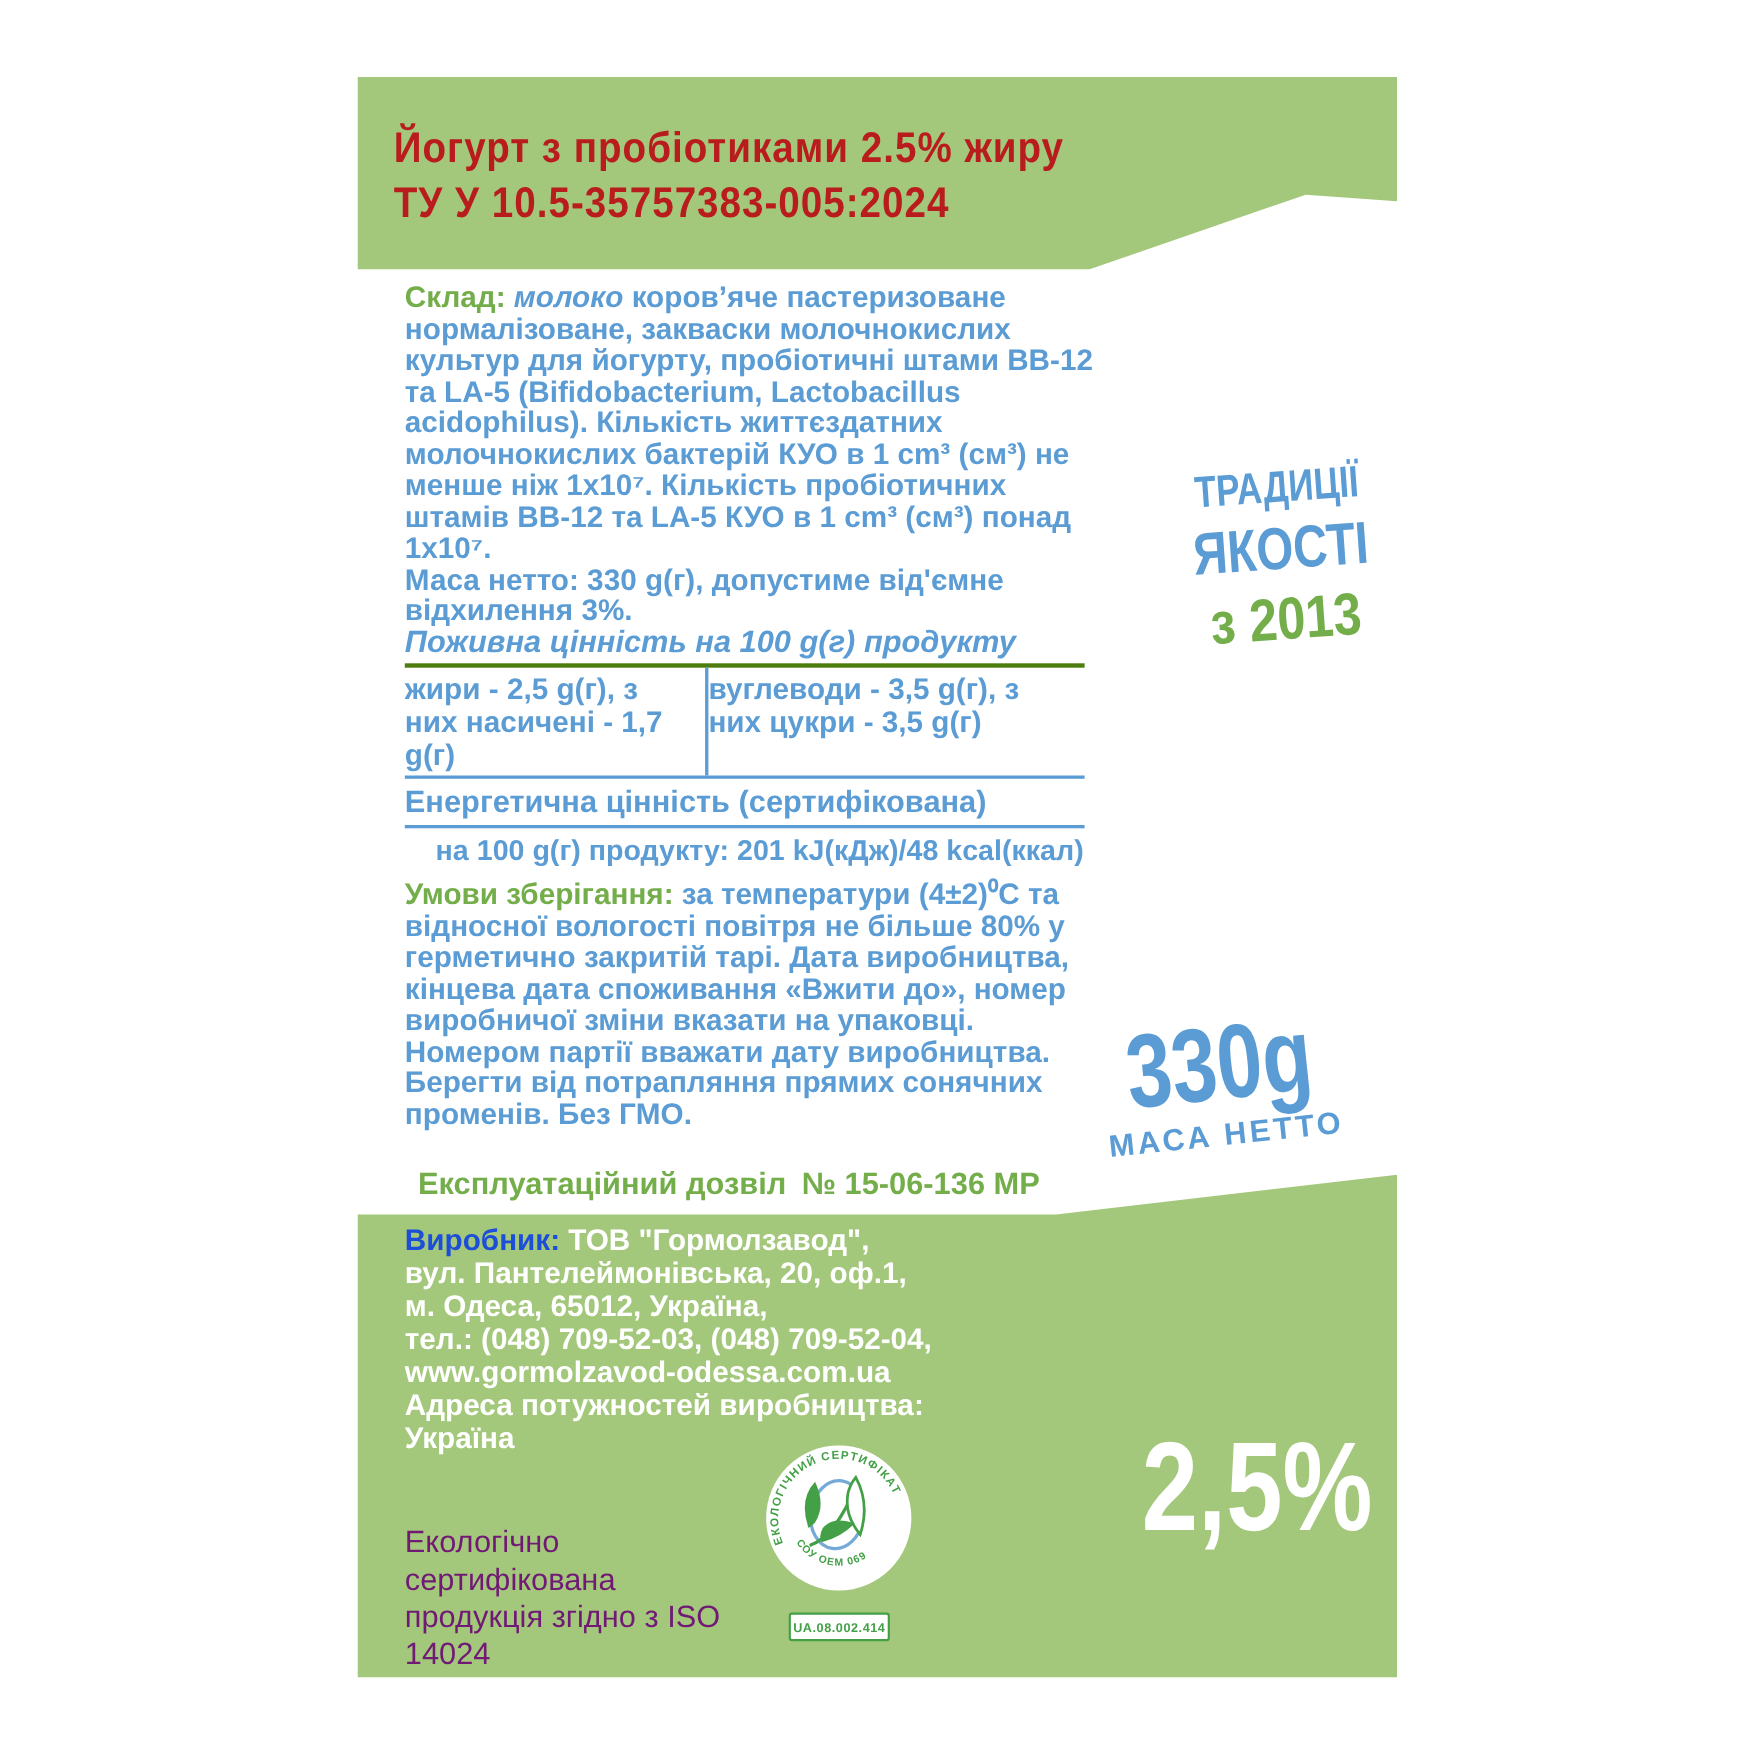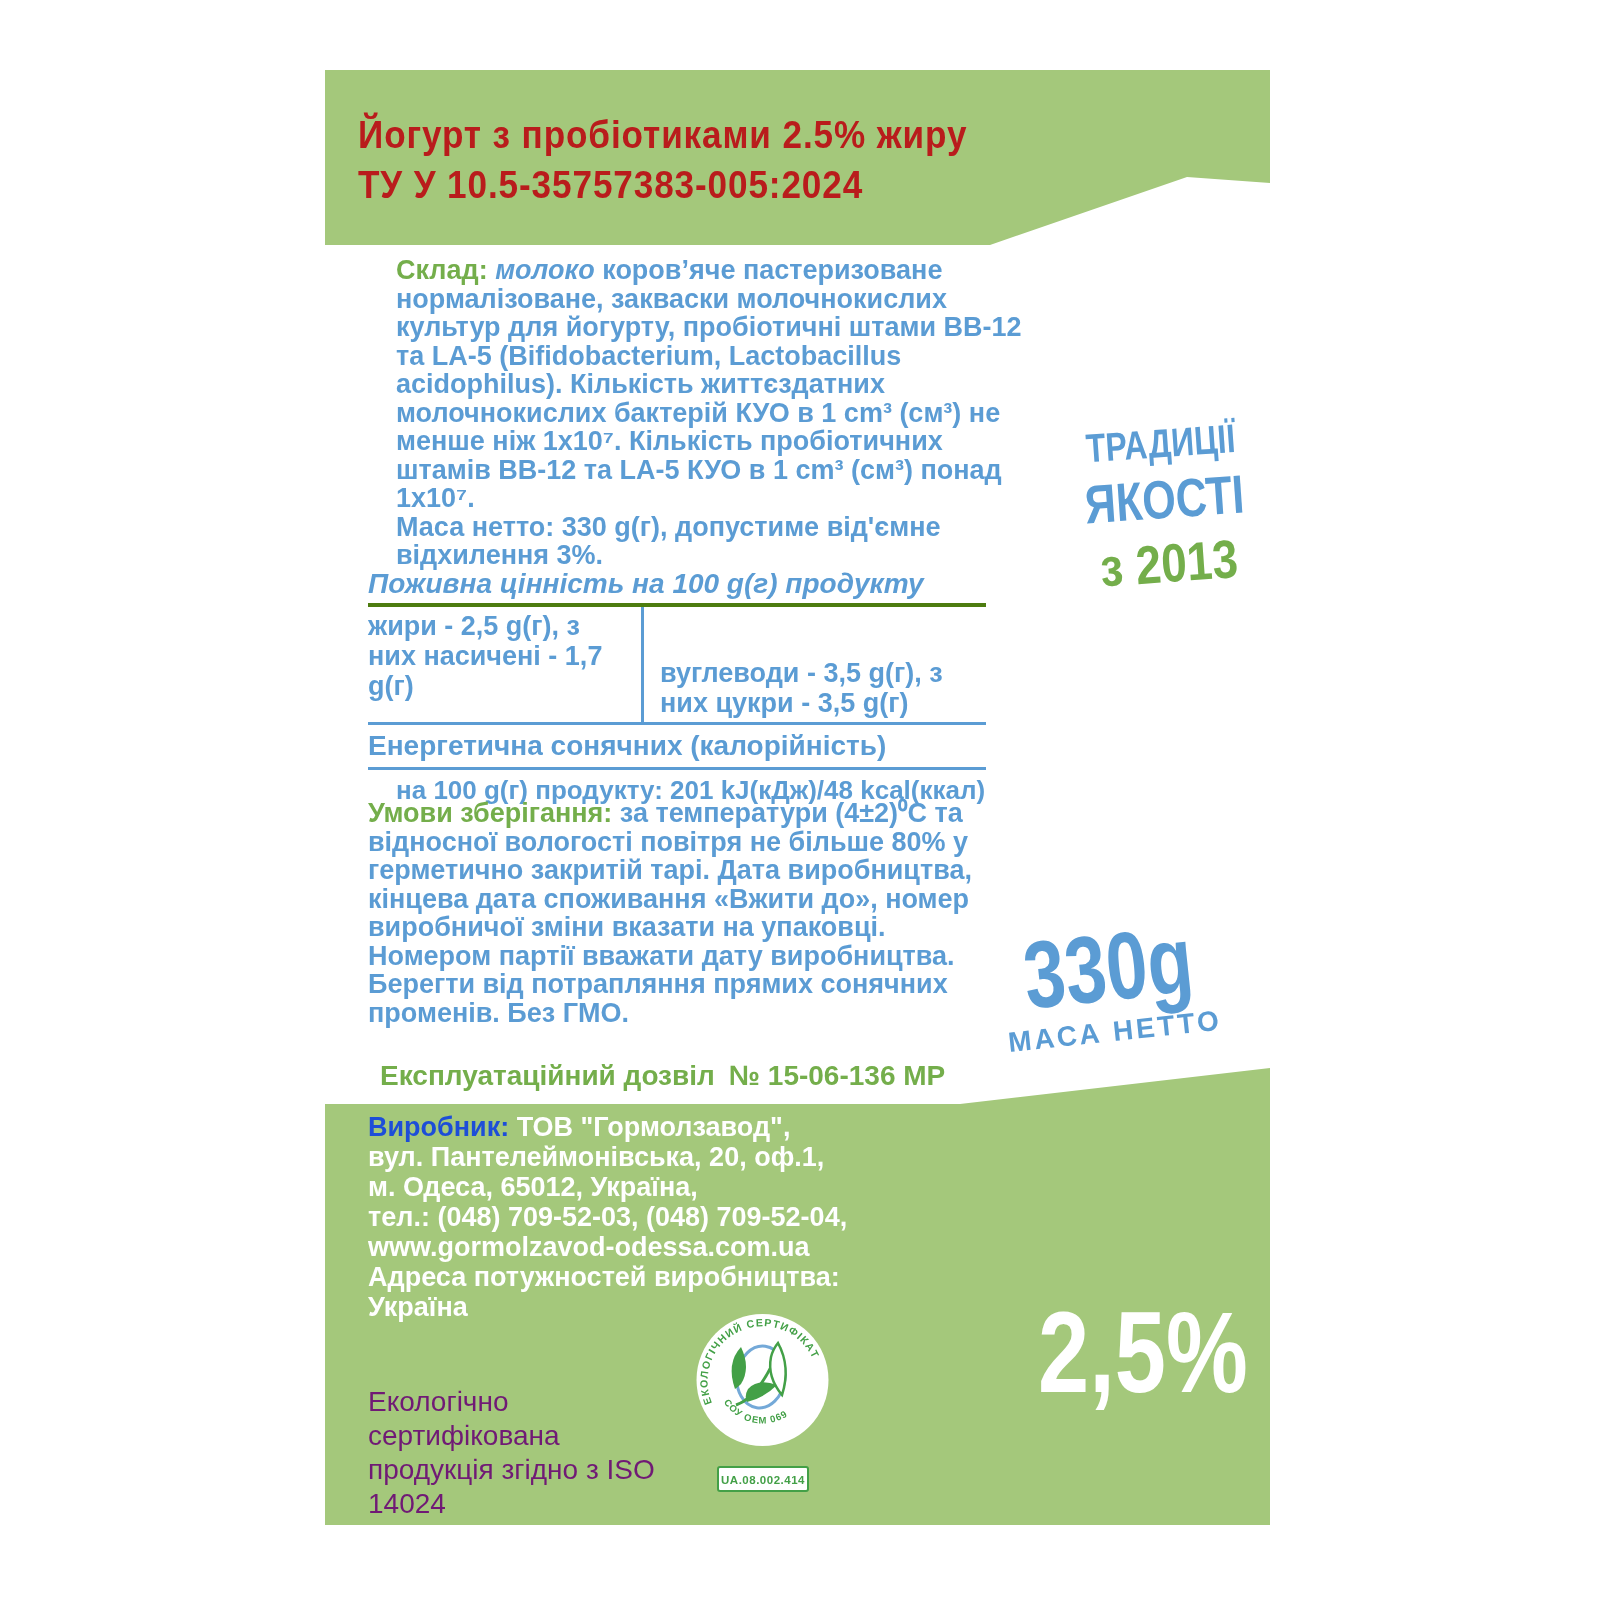--- a/index.html
+++ b/index.html
@@ -19,34 +19,34 @@
   #header-text .hline{
     font-size:39px;font-weight:700;line-height:50px;letter-spacing:1px;
     transform:scaleX(0.9);transform-origin:left center;white-space:nowrap;
   }
 
   
   .body-copy{font-size:27px;font-weight:700;line-height:28.5px;color:#5b9cd4;}
   .green-lbl{color:#74ae4b;}
   .em-italic{font-style:italic;}
 
-  #composition{left:368px;top:256px;width:632px;z-index:2;margin-left:28px;}
+  #composition{left:368px;top:256px;width:632px;z-index:2;}
   #storage{left:368px;top:799px;width:632px;z-index:2;}
 
   
   #nutrition{left:368px;top:570px;width:618px;z-index:2;color:#5b9cd4;}
   #nutrition .nt-title{
     font-size:28px;font-weight:700;line-height:28px;padding-bottom:5px;
     border-bottom:4px solid #4d7c0f;
     font-style:italic;
   }
   #nutrition .nt-grid{display:grid;grid-template-columns:276px 1fr;border-bottom:3px solid #5b9cd4;}
   #nutrition .nt-cell{font-size:27px;font-weight:700;line-height:30px;padding:4px 10px 4px 0;}
   #nutrition .nt-cell.c1{border-right:3px solid #5b9cd4;}
-  #nutrition .nt-cell.c2{padding-left:16px;margin-top:47px;}
+  #nutrition .nt-cell.c2{padding-left:0;}
   #nutrition .nt-energy-title{
     font-size:28px;font-weight:700;line-height:32px;padding:5px 0 5px 0;
     border-bottom:3px solid #5b9cd4;
   }
   #nutrition .nt-energy-value{font-size:26px;font-weight:700;line-height:30px;padding-top:5px;white-space:nowrap;margin-left:28px;}
 
   
   #permit{left:380px;top:1060px;z-index:2;font-size:28px;font-weight:700;color:#74ae4b;white-space:nowrap;}
   #permit .permit-number{margin-left:14px;}
 
@@ -104,21 +104,21 @@
     <div><span class="green-lbl">Склад: </span><span class="em-italic">молоко </span><span>коров’яче пастеризоване нормалізоване, закваски молочнокислих культур для йогурту, пробіотичні штами ВВ-12 та LA-5 (Bifidobacterium, Lactobacillus acidophilus). Кількість життєздатних молочнокислих бактерій КУО в 1 cm³ (см³) не менше ніж 1x10⁷. Кількість пробіотичних штамів ВВ-12 та LA-5 КУО в 1 cm³ (см³) понад 1x10⁷.</span></div>
     <div>Маса нетто: 330 g(г), допустиме від'ємне відхилення 3%.</div>
   </div>
 
   <div id="nutrition" class="abs">
     <div class="nt-title">Поживна цінність на 100 g(г) продукту</div>
     <div class="nt-grid">
       <div class="nt-cell c1">жири - 2,5 g(г), з них насичені - 1,7 g(г)</div>
       <div class="nt-cell c2">вуглеводи - 3,5 g(г), з них цукри - 3,5 g(г)</div>
     </div>
-    <div class="nt-energy-title">Енергетична сонячних (калорійність)</div>
+    <div class="nt-energy-title">Енергетична цінність (сертифікована)</div>
     <div class="nt-energy-value">на 100 g(г) продукту: 201 kJ(кДж)/48 kcal(ккал)</div>
   </div>
 
   <div id="storage" class="abs body-copy"><span class="green-lbl">Умови зберігання: </span><span>за температури (4±2)⁰C та відносної вологості повітря не більше 80% у герметично закритій тарі. Дата виробництва, кінцева дата споживання «Вжити до», номер виробничої зміни вказати на упаковці. Номером партії вважати дату виробництва. Берегти від потрапляння прямих сонячних променів. Без ГМО.</span></div>
 
   <div id="permit" class="abs"><span>Експлуатаційний дозвіл</span><span class="permit-number">№ 15-06-136 МР</span></div>
 
   <div id="producer" class="abs">
     <div><span class="producer-label">Виробник: </span><span>ТОВ "Гормолзавод",</span></div>
     <div>вул. Пантелеймонівська, 20, оф.1,</div>

